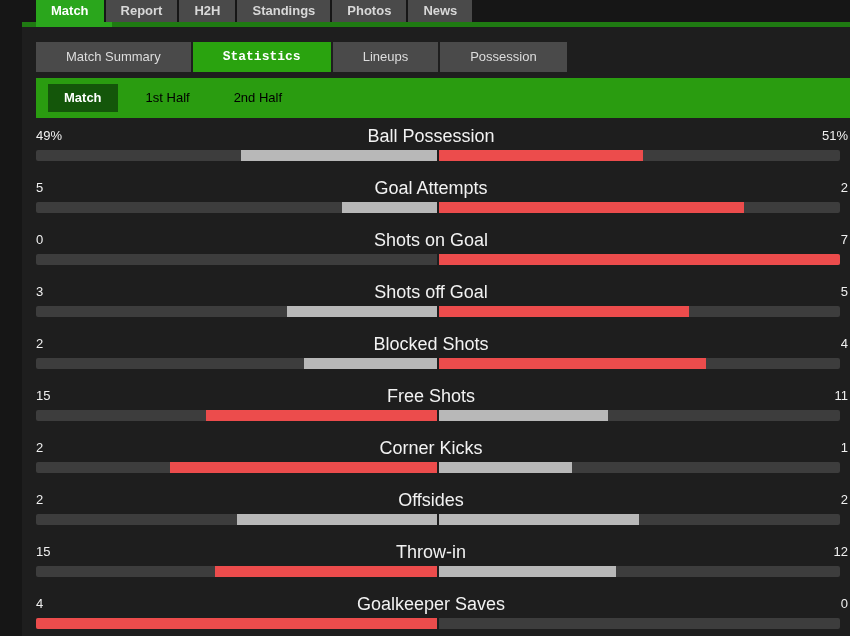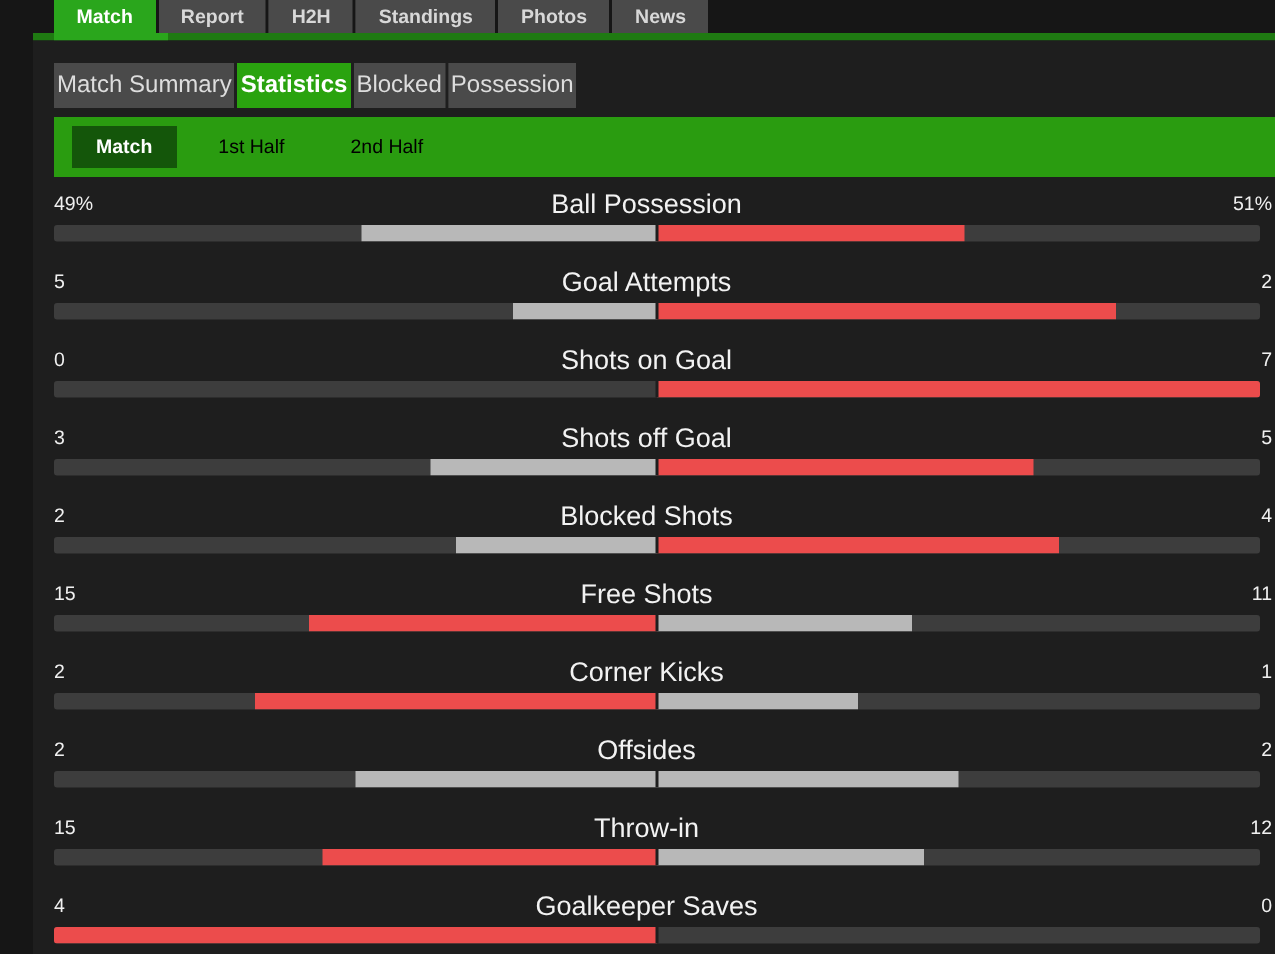--- a/index.html
+++ b/index.html
@@ -79,33 +79,34 @@
   .subtabs {
     position: absolute;
     left: 14px; top: 15px;
     display: flex;
     align-items: stretch;
     height: 30px;
   }
   .stab {
     height: 30px;
     line-height: 30px;
-    padding: 0 2px;
-    font-size: 16px;
+    padding: 0 30px;
+    font-size: 13px;
     color: #dddddd;
     background: #4a4a4a;
     border-right: 2px solid #1e1e1e;
     white-space: nowrap;
     cursor: pointer;
     box-sizing: border-box;
   }
   .stab.active {
     background: #2aa30f;
     color: #ffffff;
     font-weight: bold;
+    font-family: Liberation Mono, monospace;
   }
 
   
   .periodbar {
     position: absolute;
     left: 14px; top: 51px;
     width: 814px;
     height: 40px;
     background: #2a9c10;
     display: flex;
@@ -211,21 +212,21 @@
     </div>
 </div>
 <div class="green-strip"></div>
 <div class="green-strip-bright"></div>
 
 <div class="panel">
 
   <div class="subtabs" id="secondary-tabs">
       <div class="stab">Match Summary</div>
       <div class="stab active">Statistics</div>
-      <div class="stab">Blocked</div>
+      <div class="stab">Lineups</div>
       <div class="stab">Possession</div>
     </div>
 
   <div class="periodbar" id="period-tabs">
       <div class="ptab2 active">Match</div>
       <div class="ptab2">1st Half</div>
       <div class="ptab2">2nd Half</div>
     </div>
 
   <div class="stats" id="stats-list">

